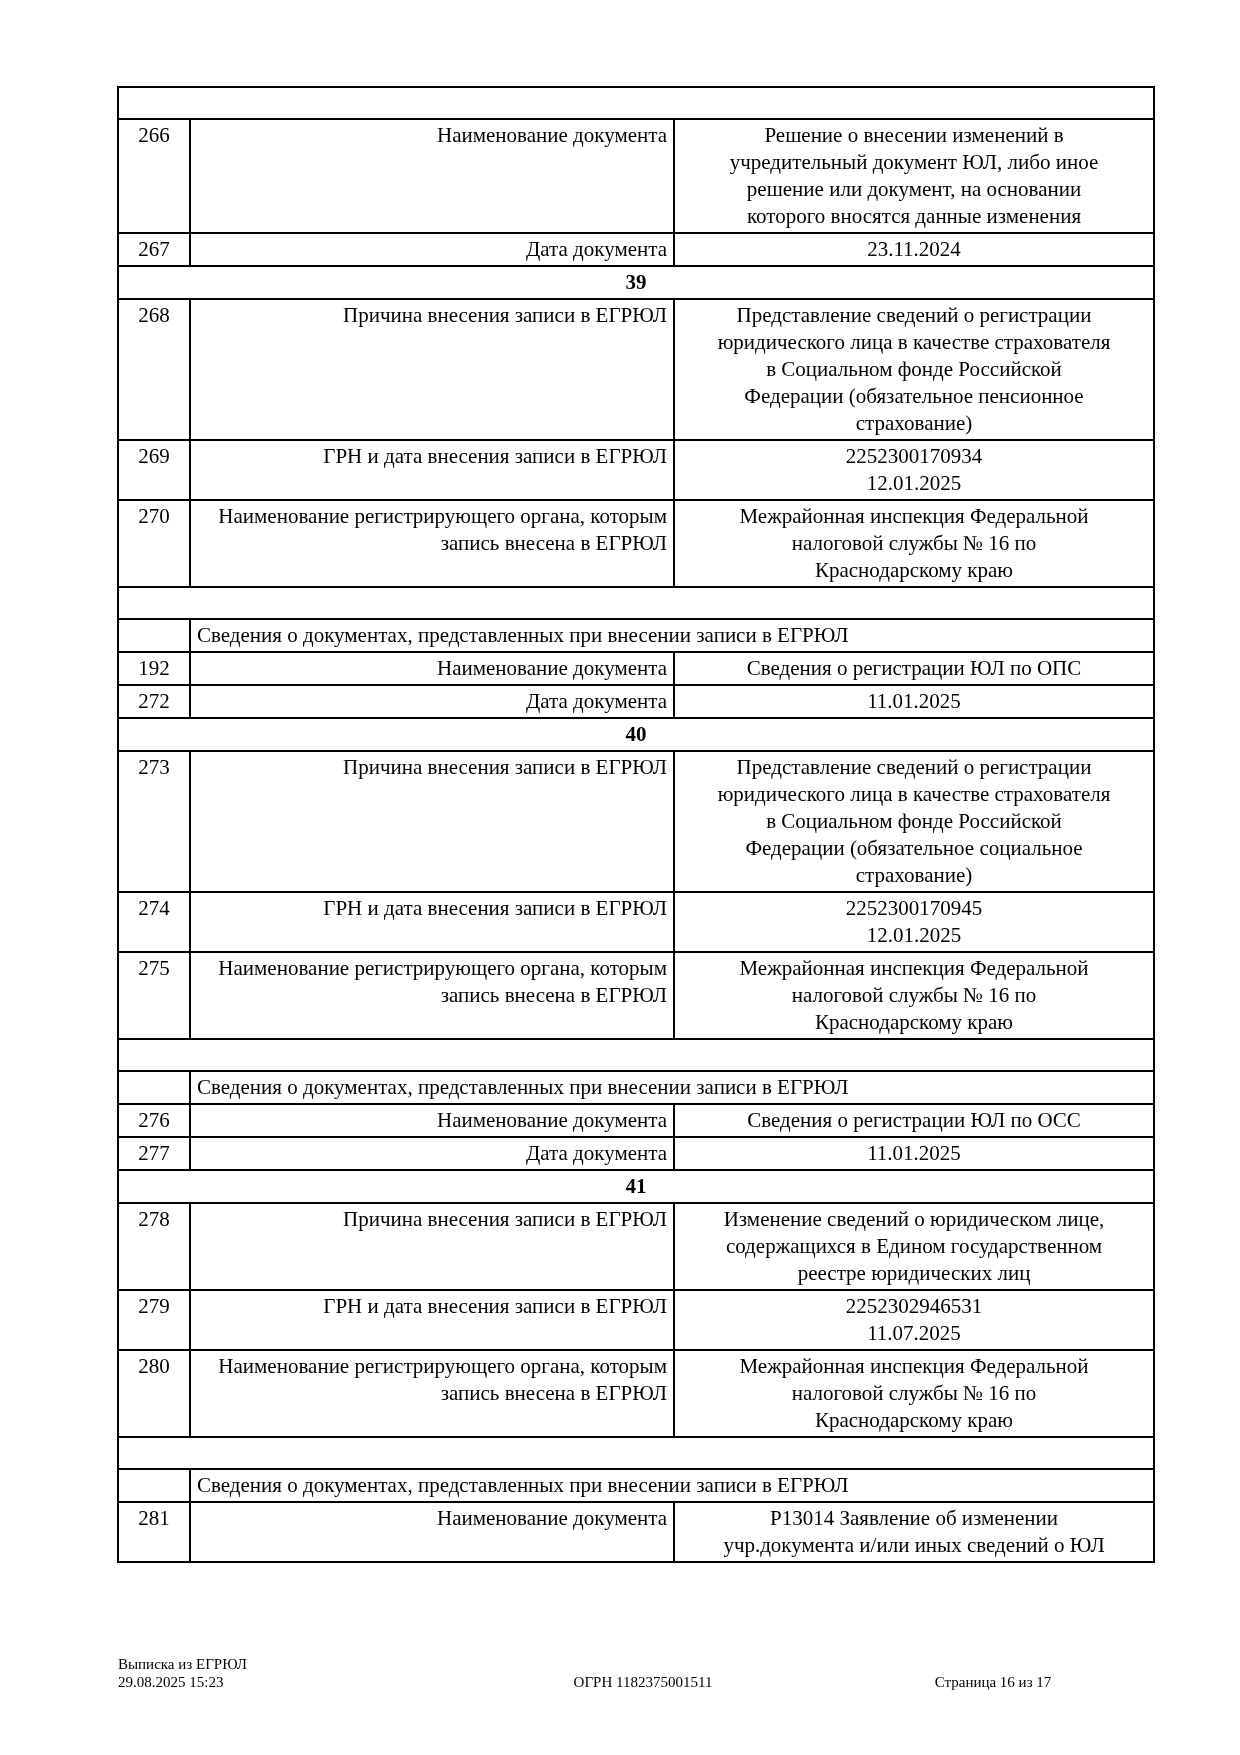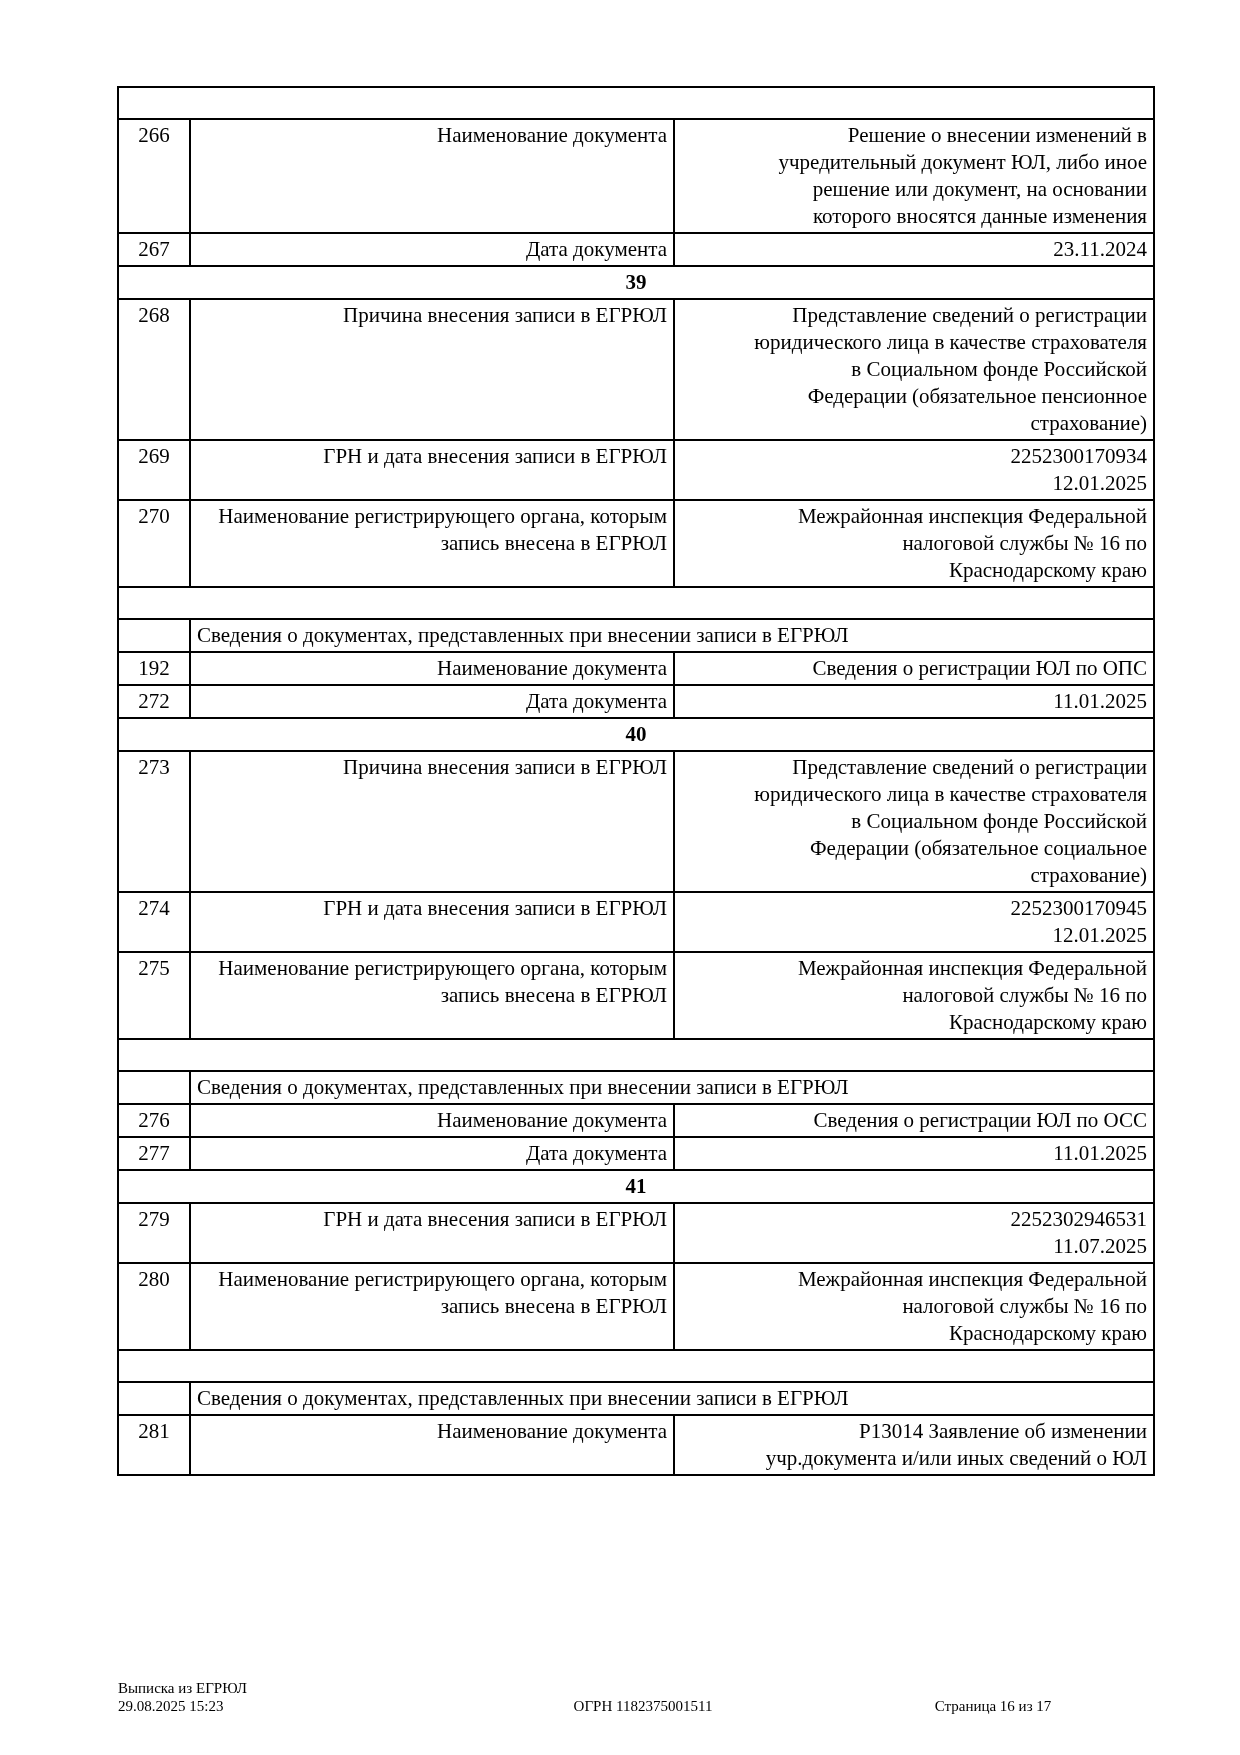--- a/index.html
+++ b/index.html
@@ -26,39 +26,38 @@
   table.egrul-table td {
     border: 2px solid #000;
     font-size: 21px;
     line-height: 27px;
     padding: 2px 6px;
     vertical-align: top;
     overflow: hidden;
   }
   td.num-cell   { text-align: center; padding-left: 2px; padding-right: 2px; }
   td.label-cell { text-align: right; }
-  td.value-cell { text-align: right; white-space: pre-line; margin-left: 11px; }
+  td.value-cell { text-align: center; white-space: pre-line; margin-left: 11px; }
   td.section-cell {
     text-align: center;
     font-weight: bold;
   }
   td.subheader-cell { text-align: left; }
   td.blank-cell { height: 32px; }
 
   
   .page-footer {
     position: absolute;
     left: 118px;
     width: 1050px;
     top: 1655px;
     display: flex;
     align-items: flex-end;
     font-size: 15px;
     line-height: 18px;
-    margin-top: 24px;
   }
   .page-footer > div { flex: 1; }
   .footer-left   { text-align: left; }
   .footer-center { text-align: center; }
   .footer-right  { text-align: center; }
 </style>
 </head>
 <body>
 
 <table class="egrul-table">
@@ -163,20 +162,27 @@
         <td class="label-cell">Наименование документа</td>
         <td class="value-cell">Сведения о регистрации ЮЛ по ОСС</td>
       </tr>
       <tr class="row-field">
         <td class="num-cell">277</td>
         <td class="label-cell">Дата документа</td>
         <td class="value-cell">11.01.2025</td>
       </tr>
       <tr class="row-section">
         <td class="section-cell" colspan="3">41</td>
+      </tr>
+      <tr class="row-field">
+        <td class="num-cell">278</td>
+        <td class="label-cell">Причина внесения записи в ЕГРЮЛ</td>
+        <td class="value-cell">Изменение сведений о юридическом лице,
+содержащихся в Едином государственном
+реестре юридических лиц</td>
       </tr>
       <tr class="row-field">
         <td class="num-cell">279</td>
         <td class="label-cell">ГРН и дата внесения записи в ЕГРЮЛ</td>
         <td class="value-cell">2252302946531
 11.07.2025</td>
       </tr>
       <tr class="row-field">
         <td class="num-cell">280</td>
         <td class="label-cell">Наименование регистрирующего органа, которым запись внесена в ЕГРЮЛ</td>

